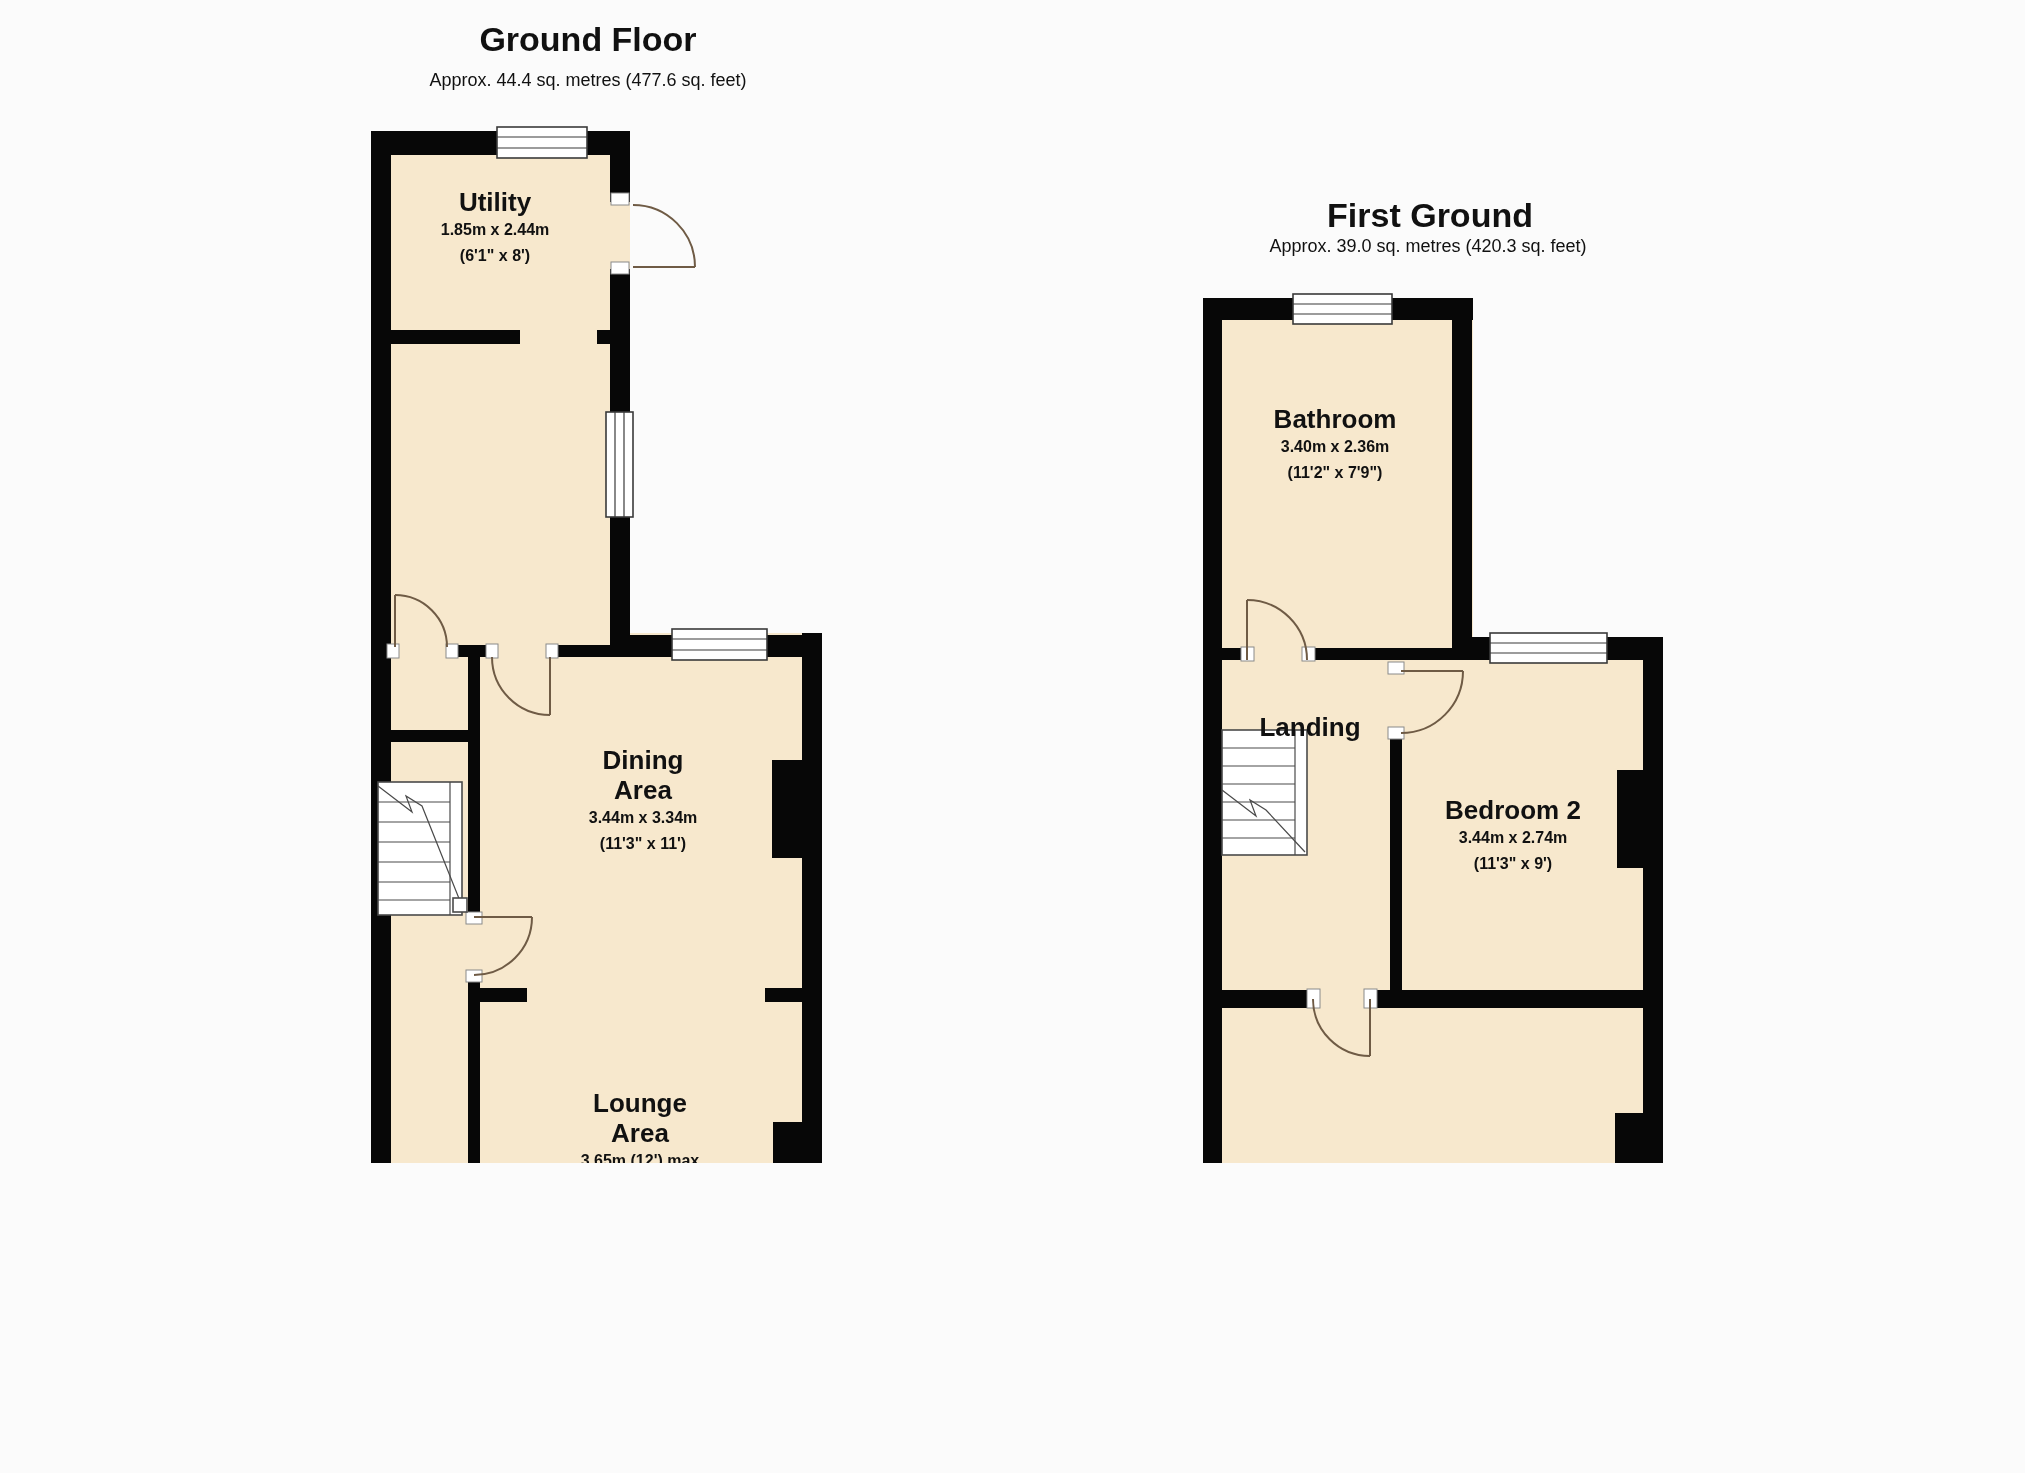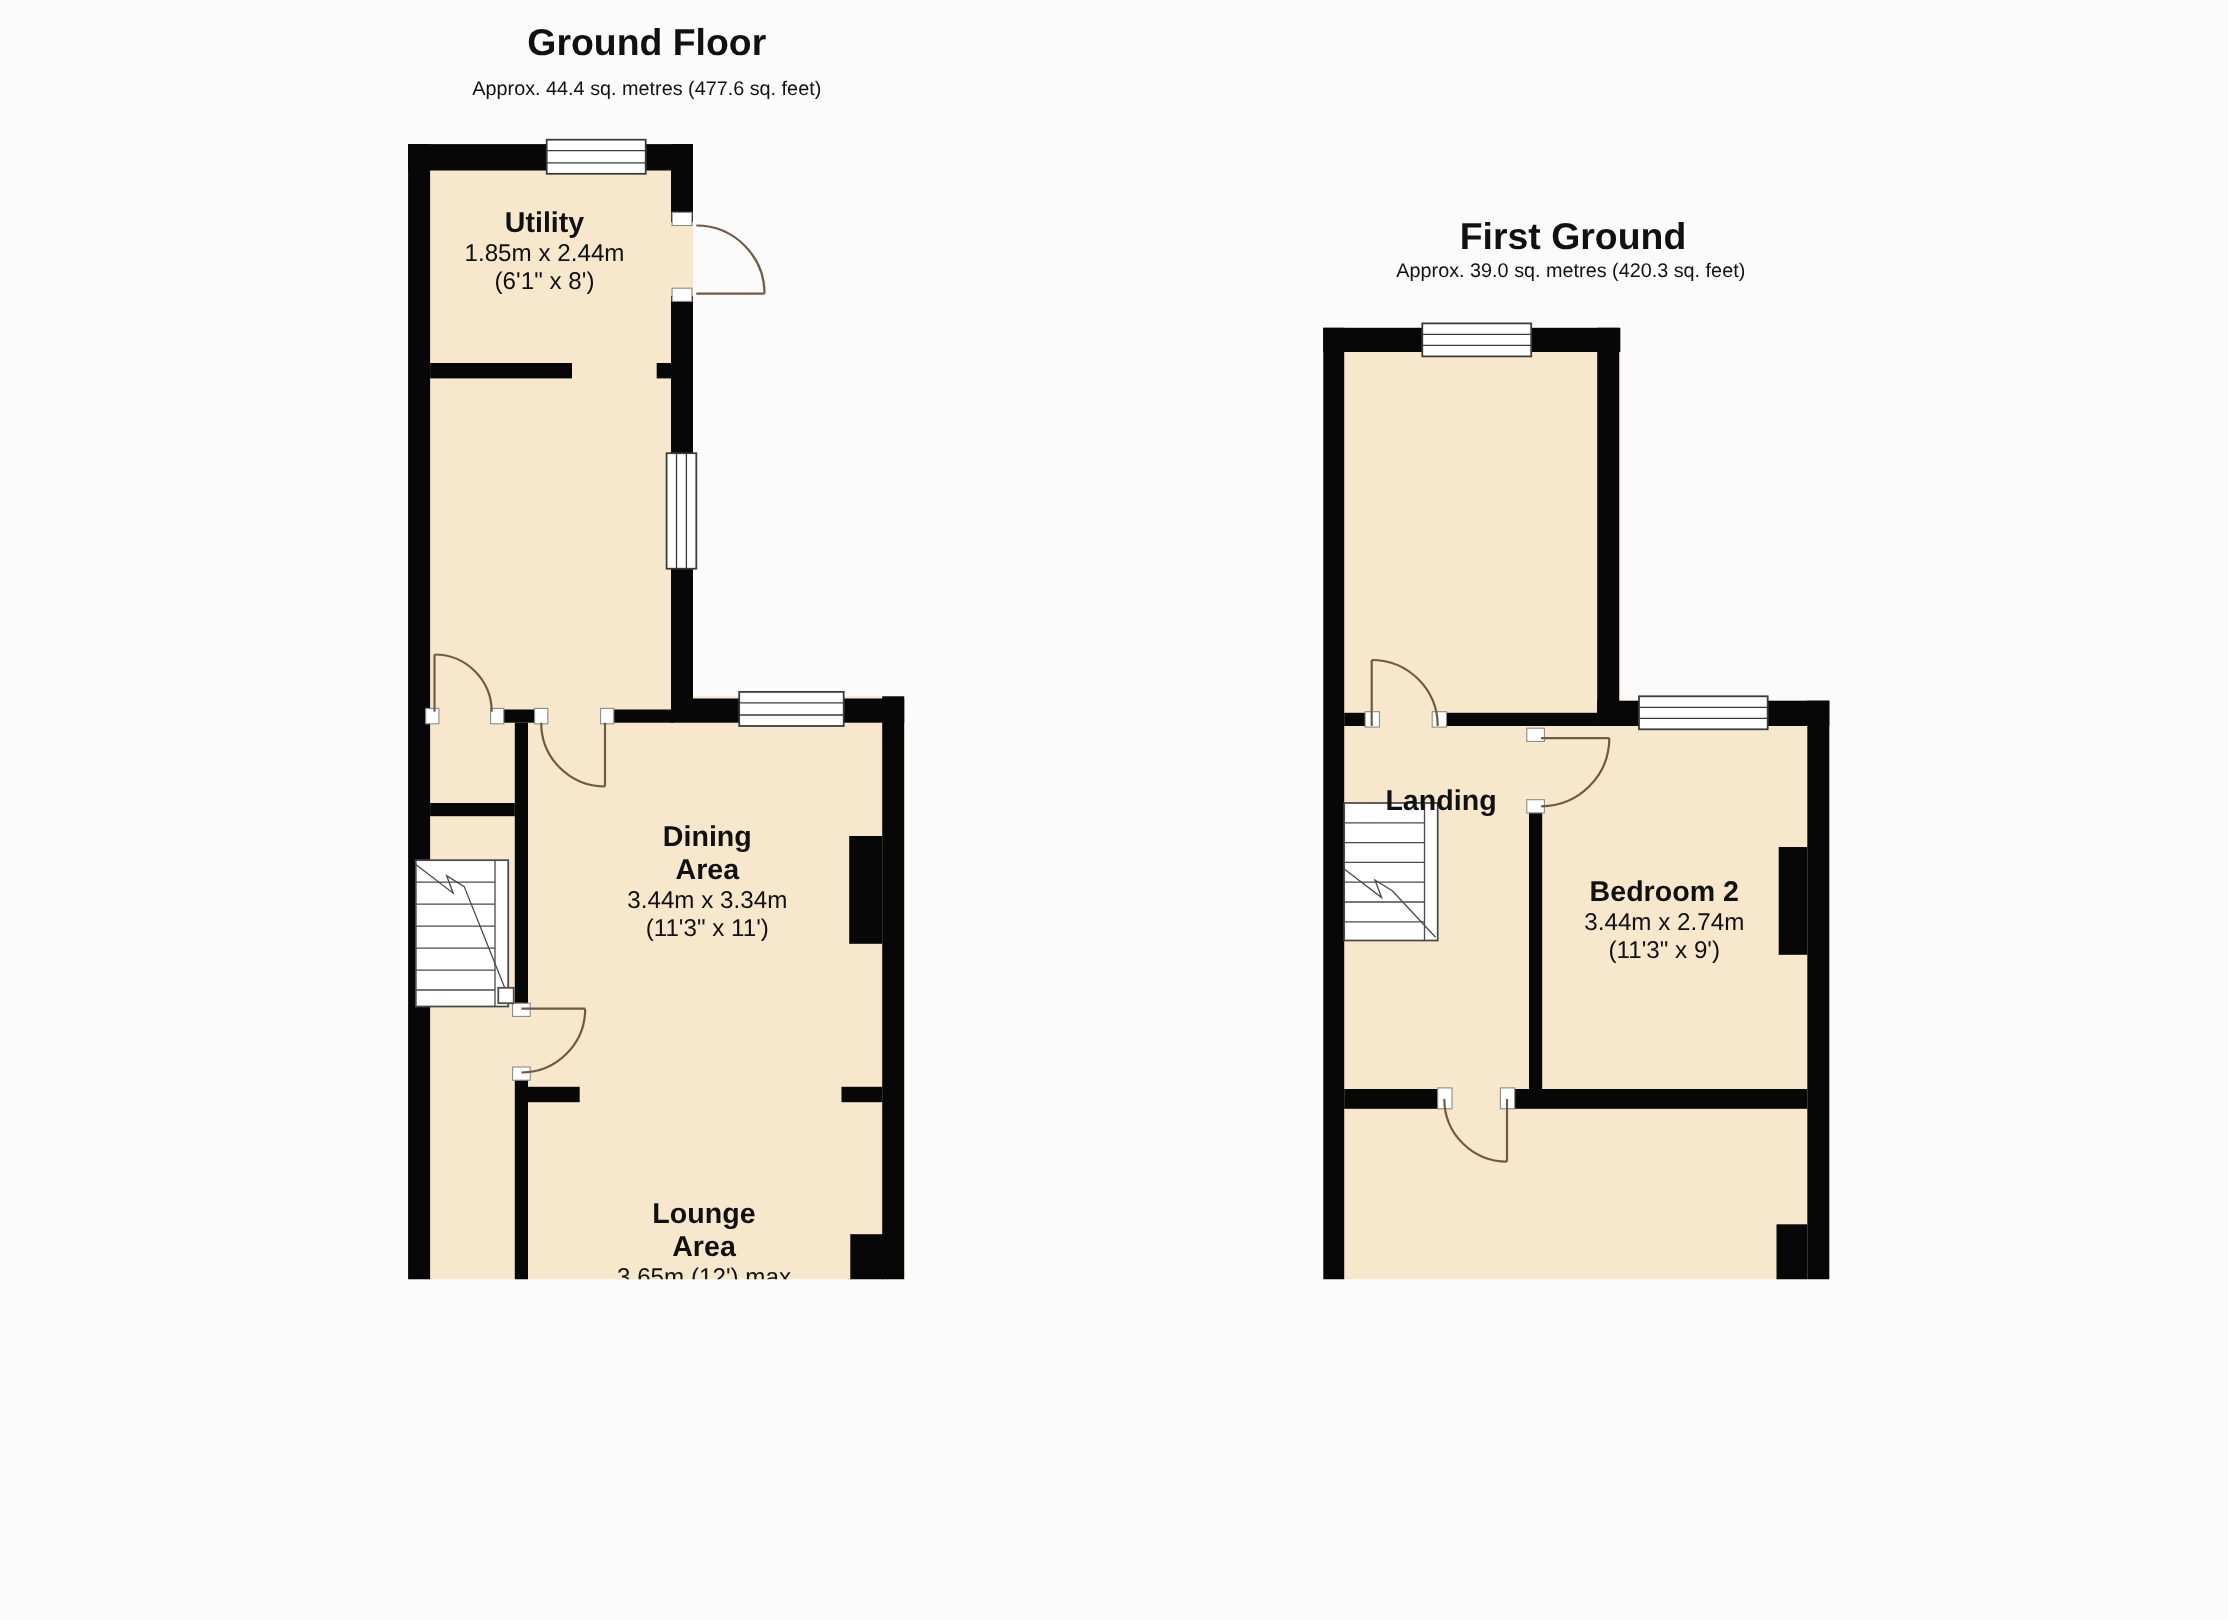--- a/index.html
+++ b/index.html
@@ -18,21 +18,21 @@
   .win{fill:#ffffff;stroke:var(--outline);stroke-width:1.6;}
   .winline{stroke:var(--outline);stroke-width:1.2;fill:none;}
   .door{stroke:var(--door-arc);stroke-width:2;fill:none;}
   .jamb{fill:#ffffff;stroke:#8a8a8a;stroke-width:1;}
   .stair{fill:#ffffff;stroke:#4a4a4a;stroke-width:1.6;}
   .sline{stroke:#4a4a4a;stroke-width:1.2;fill:none;}
   .floor-title{position:absolute;transform:translateX(-50%);text-align:center;font-size:34px;font-weight:bold;white-space:nowrap;}
   .floor-subtitle{position:absolute;transform:translateX(-50%);text-align:center;font-size:18px;white-space:nowrap;}
   .room-label{position:absolute;transform:translateX(-50%);text-align:center;white-space:nowrap;}
   .rname{font-size:26px;font-weight:bold;line-height:30px;}
-  .rdim{font-size:22px;line-height:26px;}
+  .rdim{font-size:16px;line-height:26px;font-weight:bold;}
   .footer-total{position:absolute;transform:translateX(-50%);font-size:31px;white-space:nowrap;}
 </style>
 </head>
 <body>
 
 <div class="canvas">
 
   <svg width="2025" height="1473" viewBox="0 0 2025 1473">
 
     <g>
@@ -240,20 +240,25 @@
     <div class="rdim">(11'3" x 11')</div>
   </div>
 
   <div class="room-label" style="left:640px;top:1088px">
     <div class="rname">Lounge</div>
     <div class="rname">Area</div>
     <div class="rdim">3.65m (12') max</div>
     <div class="rdim">x 3.34m (11')</div>
   </div>
 
+  <div class="room-label" style="left:1335px;top:404px">
+    <div class="rname">Bathroom</div>
+    <div class="rdim">3.40m x 2.36m</div>
+    <div class="rdim">(11'2" x 7'9")</div>
+  </div>
 
   <div class="room-label" style="left:1310px;top:712px">
     <div class="rname">Landing</div>
   </div>
 
   <div class="room-label" style="left:1513px;top:795px">
     <div class="rname">Bedroom 2</div>
     <div class="rdim">3.44m x 2.74m</div>
     <div class="rdim">(11'3" x 9')</div>
   </div>

